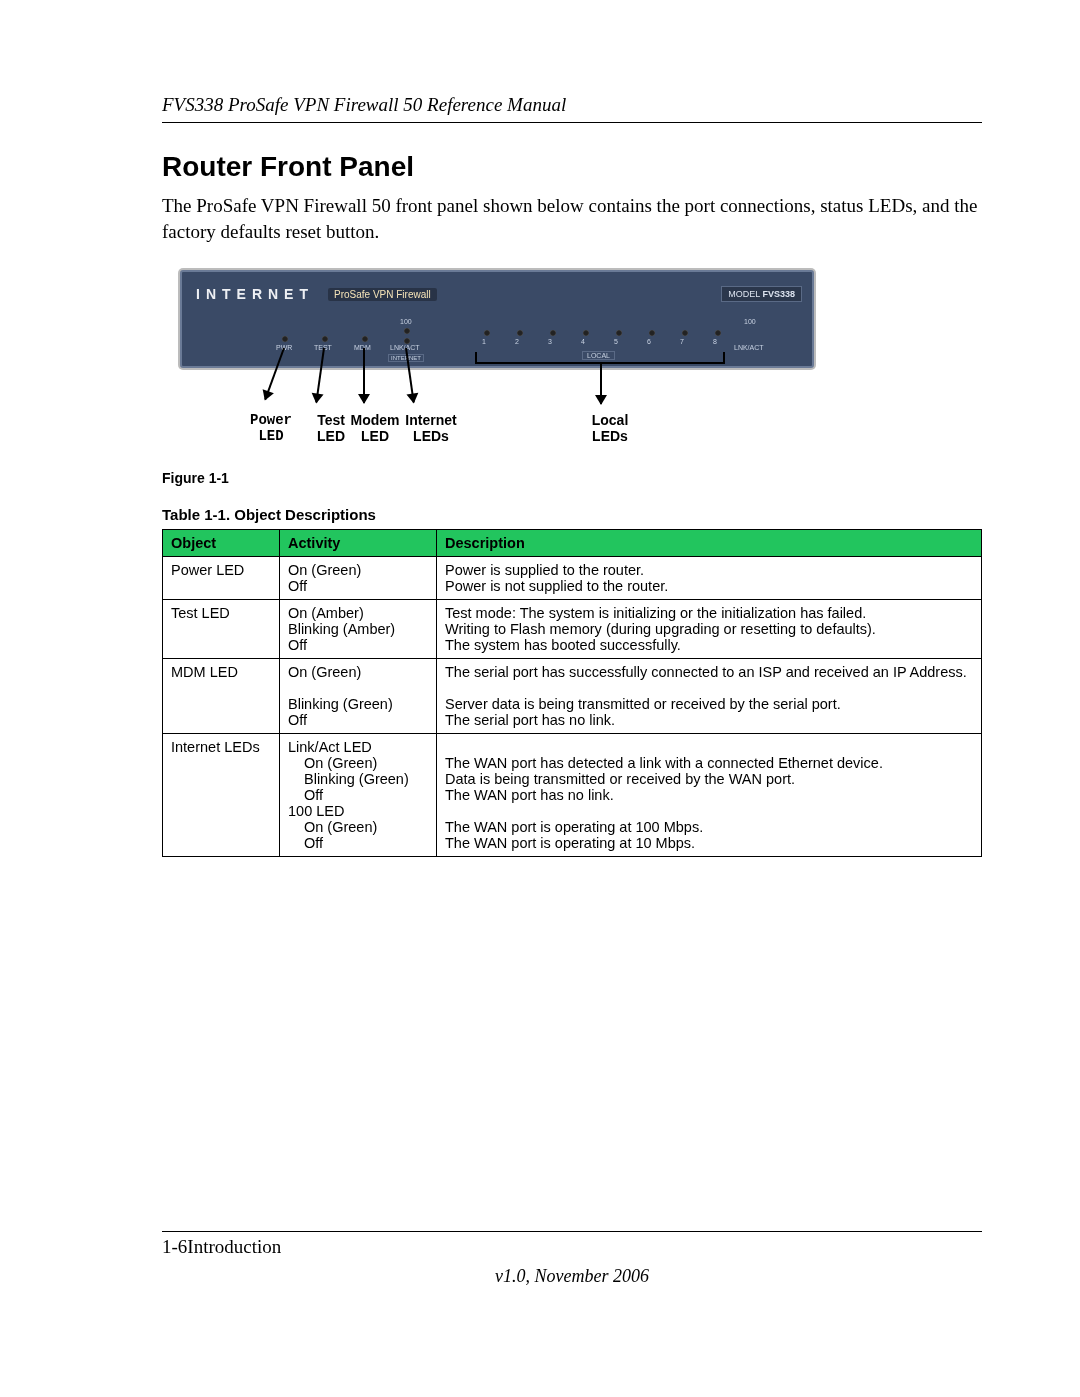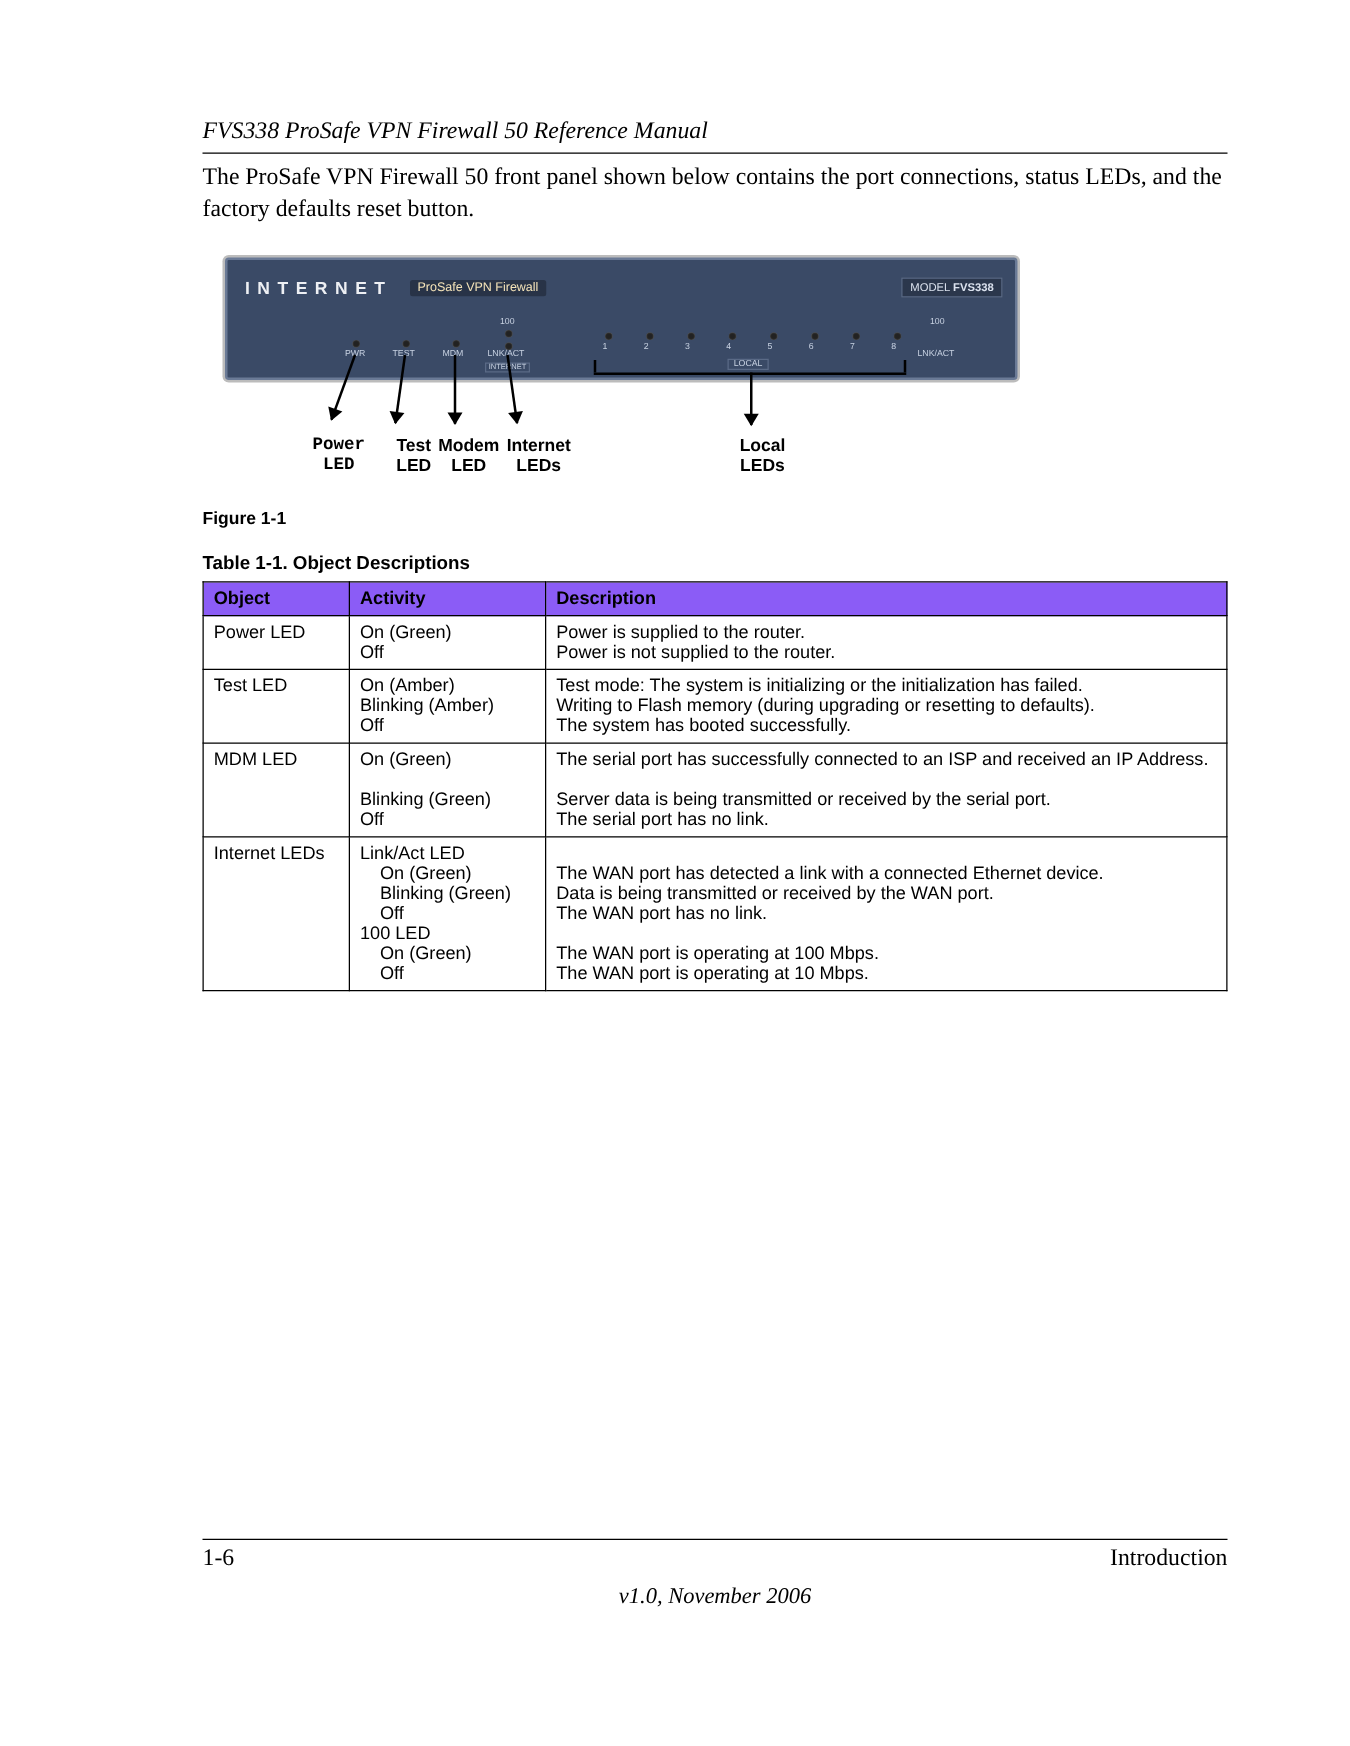--- a/index.html
+++ b/index.html
@@ -111,43 +111,44 @@
     font-size: 15px; margin: 20px 0 6px 0;
   }
 
   table.obj {
     border-collapse: collapse; width: 100%;
     font-family: Arial, Helvetica, sans-serif; font-size: 14.5px;
   }
   table.obj th, table.obj td {
     border: 1px solid #000; padding: 5px 8px; vertical-align: top; text-align: left;
   }
-  table.obj th { background: #8b5cf6; font-weight: bold; }
+  table.obj th { background: #22c55e; font-weight: bold; }
   .indent { padding-left: 16px; display: block; }
 
   
   .footer {
     position: absolute; left: 130px; right: 130px; bottom: 110px;
   }
   .footer-row {
-    display: flex; justify-content: space-between;
-    font-size: 19px; margin-top: 4px; gap: 42px;
+    display: flex; justify-content: flex-start;
+    font-size: 19px; margin-top: 4px;
   }
   .version {
     text-align: center; font-style: italic; font-size: 18px; margin-top: 8px;
   }
 </style>
 </head>
 <body>
 
 <div class="page">
 
   <div class="running-head">FVS338 ProSafe VPN Firewall 50 Reference Manual</div>
   <hr class="head-rule">
 
+  <h2 class="section">Router Front Panel</h2>
   <p class="body">The ProSafe VPN Firewall 50 front panel shown below contains the port connections, status LEDs, and the factory defaults reset button.</p>
 
   <div class="figure-wrap">
     <div class="router">
       <span class="brand">INTERNET</span>
       <span class="prodlabel">ProSafe VPN Firewall</span>
       <span class="modelbox">
         <span>MODEL</span>
         <b>FVS338</b>
       </span>

